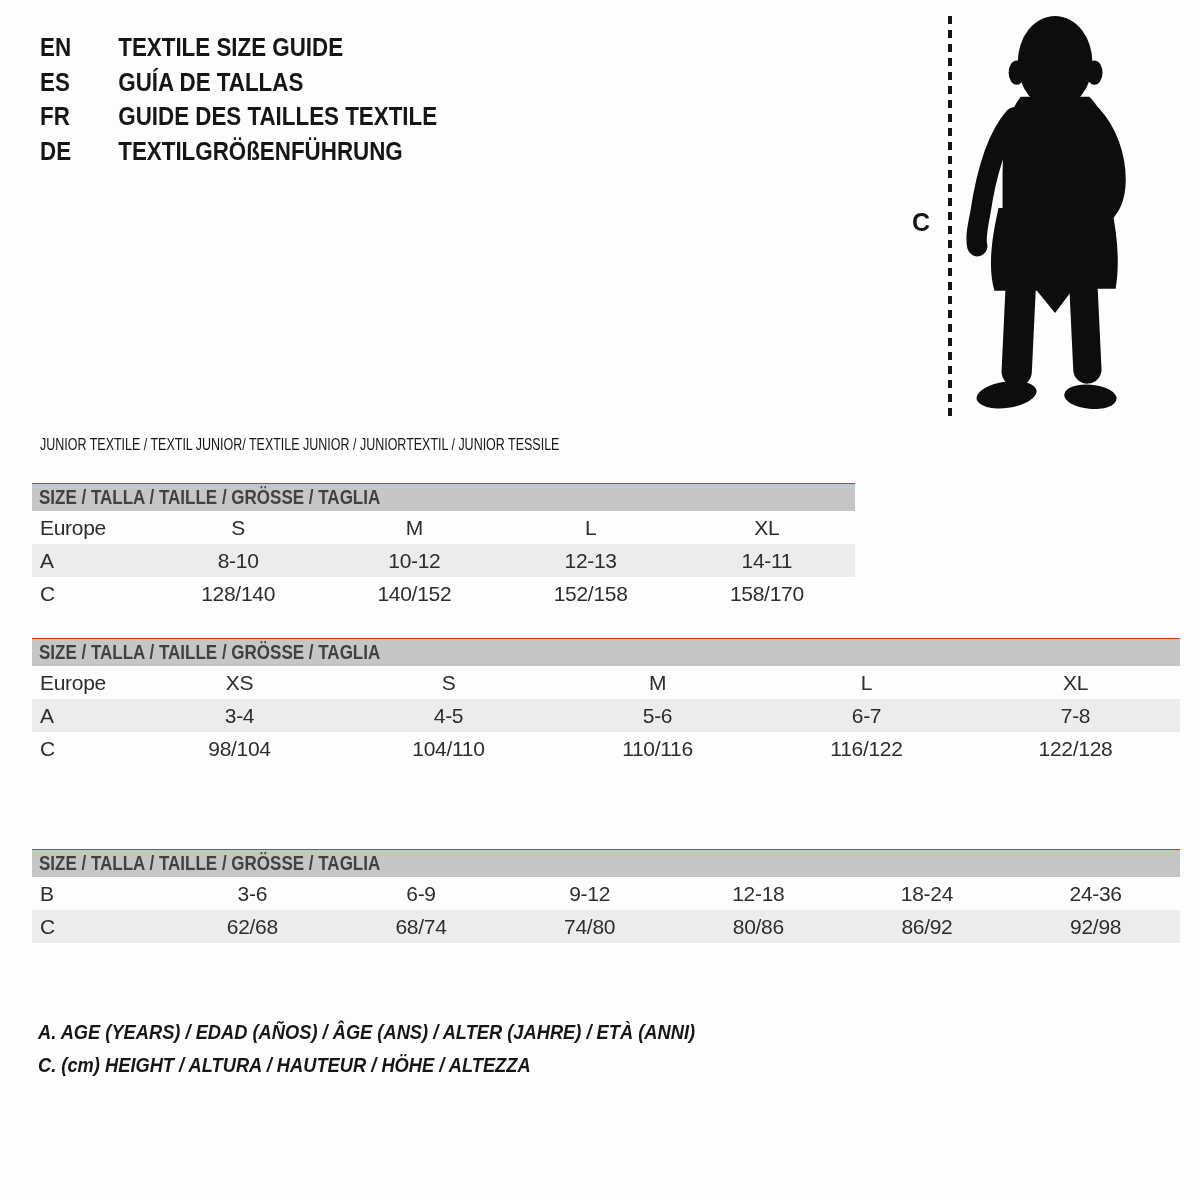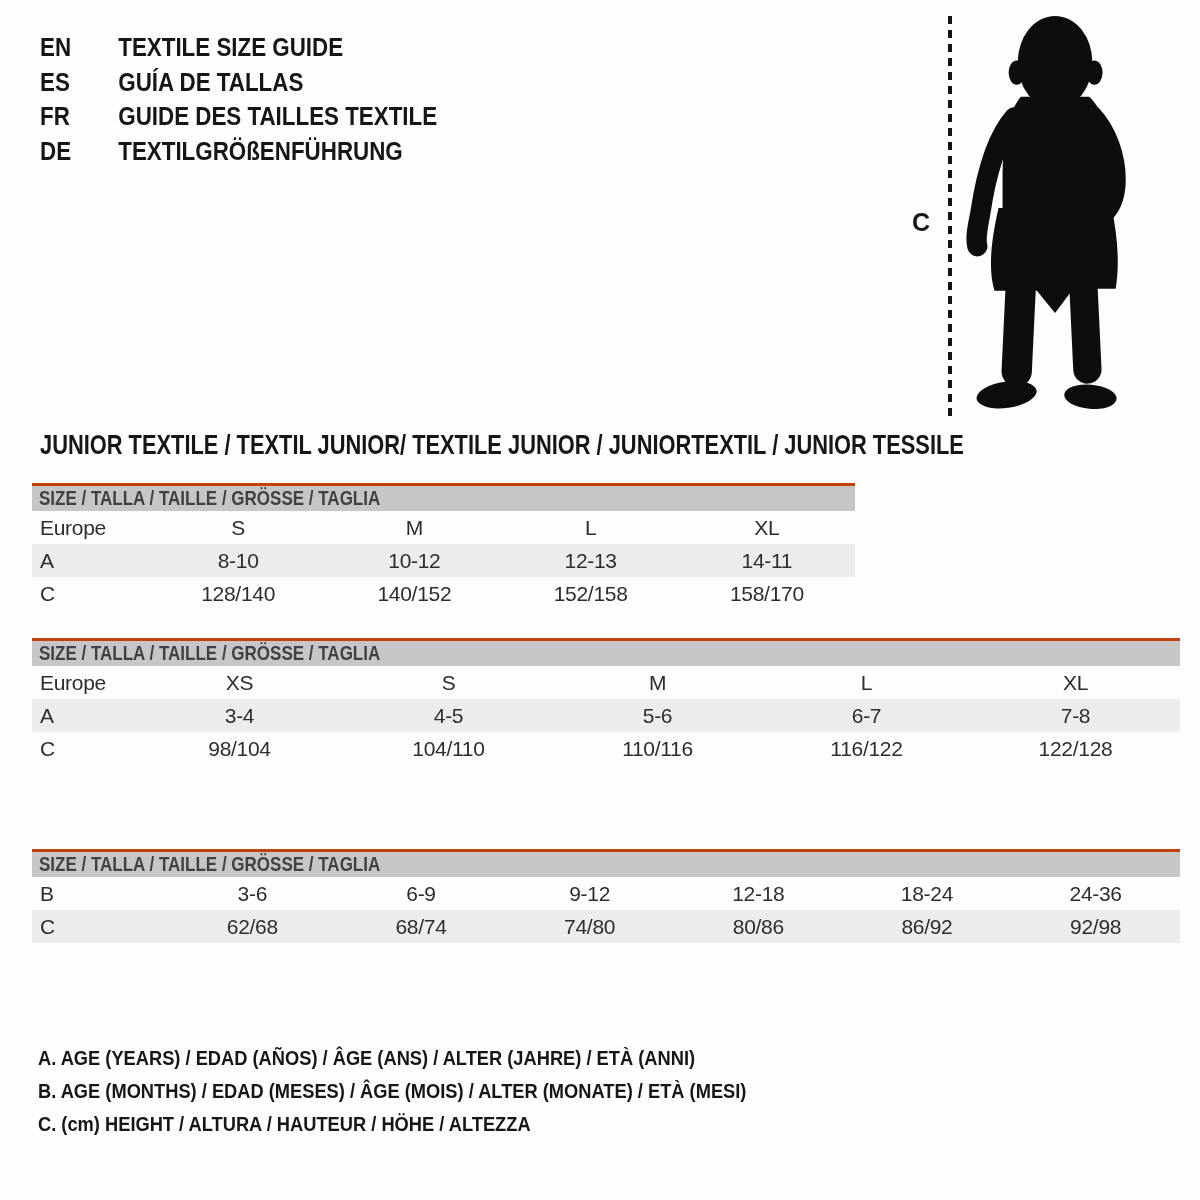--- a/index.html
+++ b/index.html
@@ -24,44 +24,44 @@
     position:absolute; left:948px; top:16px; width:4px; height:404px;
     background:repeating-linear-gradient(to bottom, #141414 0px 8px, transparent 8px 14px);
   }
   .baby-svg { position:absolute; left:962px; top:16px; }
 
   
   .section { position:absolute; left:32px; }
   .sec-junior   { top:432px; width:823px; }
   .sec-children { top:638px; width:1148px; }
   .sec-babies   { top:849px; width:1148px; }
-  .sec-heading { font-size:28px; font-weight:bold; color:#161616; line-height:26px; padding-left:8px; }
+  .sec-heading { font-size:16px; font-weight:normal; color:#161616; line-height:26px; padding-left:8px; }
   .sec-heading .cond { transform:scaleX(0.78); }
   .sec-junior .sec-heading   { height:24px; margin-bottom:27px; }
   .sec-children .sec-heading { height:26px; margin-bottom:26px; }
   .sec-babies .sec-heading   { height:68px; line-height:34px; margin-bottom:11px; }
   .heading-sub { font-size:0.62em; position:relative; top:3px; }
 
   .size-bar {
-    height:28px; background:#c6c6c6; border-top:3px solid #c2410c;
+    height:28px; background:#c6c6c6; border-top:1px solid #c2410c;
     display:flex; align-items:center; padding-left:7px; box-sizing:border-box;
     font-size:20px; font-weight:bold; color:#414141;
   }
   .size-bar .cond { transform:scaleX(0.85); }
 
   table.tbl { width:100%; border-collapse:collapse; table-layout:fixed; font-size:21px; color:#2d2d2d; }
   table.tbl td { height:33px; padding:0; text-align:center; letter-spacing:-0.3px; }
   table.tbl td.lbl { text-align:left; padding-left:8px; }
   .tbl-junior   td.lbl { width:110px; }
   .tbl-children td.lbl { width:95px; }
   .tbl-babies   td.lbl { width:128px; }
   table.tbl tr.alt { background:#ececec; }
 
   
-  .legend { position:absolute; left:38px; top:1046px; }
+  .legend { position:absolute; left:38px; top:1020px;font-style:italic; }
   .legend-line { height:33px; font-size:21px; font-weight:bold; color:#161616; }
   .legend-line .cond { transform:scaleX(0.87); }
 </style>
 </head>
 <body>
 
 <div class="page">
 
   <div class="lang-block">
     <div class="lang-line"><span class="cond"><span class="lang-code">EN</span><span>TEXTILE SIZE GUIDE</span></span></div>
@@ -181,17 +181,16 @@
         <td>80/86</td>
         <td>86/92</td>
         <td>92/98</td>
       </tr>
     </tbody>
       </table>
   </div>
 
   <div class="legend">
     <div class="legend-line"><span class="cond">A. AGE (YEARS) / EDAD (AÑOS) / ÂGE (ANS) / ALTER (JAHRE) / ETÀ (ANNI)</span></div>
-    <div class="legend-line"><span class="cond">B. AGE (MONTHS) / EDAD (MESES) / ÂGE (MOIS) / ALTER (MONATE) / ETÀ (MESI)</span></div>
     <div class="legend-line"><span class="cond">C. (cm) HEIGHT / ALTURA / HAUTEUR / HÖHE / ALTEZZA</span></div>
   </div>
 
 </div>
 
 </body></html>

